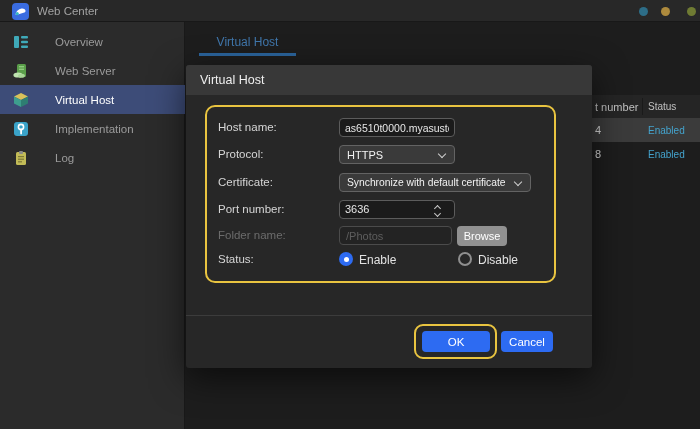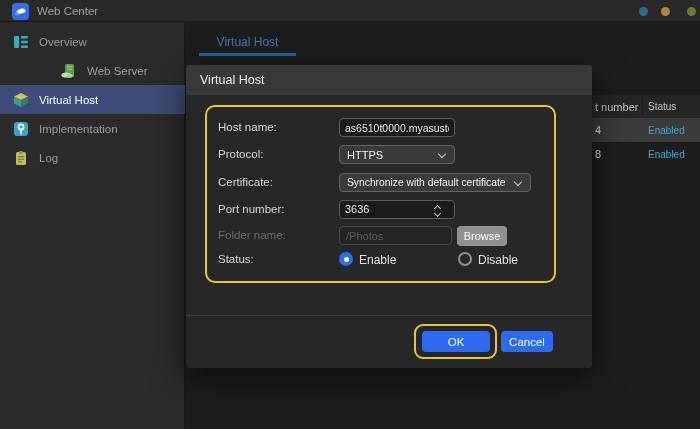--- a/index.html
+++ b/index.html
@@ -12,21 +12,21 @@
   
   .topbar{position:absolute;left:0;top:0;width:700px;height:22px;background:#282828;border-bottom:1px solid #181818;}
   .logo{position:absolute;left:12px;top:3px;width:17px;height:17px;}
   .app-title{position:absolute;left:37px;top:0;height:22px;line-height:22px;font-size:11.5px;color:#a2a2a2;}
   .dot{position:absolute;top:6.5px;width:9px;height:9px;border-radius:50%;}
   .dot.d1{left:639px;background:#2d6d87;}
   .dot.d2{left:661px;background:#ad8a3d;}
   .dot.d3{left:687px;background:#6f7b33;}
   
   .sidebar{position:absolute;left:0;top:22px;width:185px;height:407px;background:#2b2b2b;border-right:1px solid #191919;}
-  .side-item{position:absolute;left:0;width:185px;height:29px;display:flex;align-items:center;padding-left:13px;gap:10px;
+  .side-item{position:absolute;left:0;width:185px;height:29px;display:flex;align-items:center;padding-left:13px;gap:26px;
     font-size:11.5px;color:#9b9b9b;cursor:default;}
   .side-item.sel{background:#3d4c78;color:#ffffff;}
   .side-icon{width:16px;height:16px;flex:0 0 16px;}
   
   .tab{position:absolute;left:199px;top:31px;width:97px;height:22px;text-align:center;line-height:22px;
     font-size:12px;color:#4077ac;}
   .tab-underline{position:absolute;left:199px;top:53px;width:97px;height:3px;background:#2b649c;}
   
   .tbl-header{position:absolute;left:186px;top:95px;width:514px;height:23px;background:#252525;}
   .tbl-row1{position:absolute;left:186px;top:118px;width:514px;height:24px;background:#3b3b3b;}
@@ -91,21 +91,21 @@
   <div class="sidebar">
     <div class="side-item" style="top:5px;">
       <svg class="side-icon" viewBox="0 0 16 16">
         <rect x="1" y="2" width="5" height="12" rx="1" fill="#3fa9b8"></rect>
         <rect x="8" y="2" width="7" height="2.4" rx="1" fill="#3fa9b8"></rect>
         <rect x="8" y="6.8" width="7" height="2.4" rx="1" fill="#3fa9b8"></rect>
         <rect x="8" y="11.6" width="7" height="2.4" rx="1" fill="#3fa9b8"></rect>
       </svg>
       <span>Overview</span>
     </div>
-    <div class="side-item" style="top:34px;margin-left:48px;">
+    <div class="side-item" style="top:34px;">
       <svg class="side-icon" viewBox="0 0 16 16">
         <rect x="4" y="1" width="9" height="13" rx="1.5" fill="#5a9e4a"></rect>
         <rect x="6" y="3" width="5" height="1.4" fill="#8fca7e"></rect>
         <rect x="6" y="5.6" width="5" height="1.4" fill="#8fca7e"></rect>
         <ellipse cx="5" cy="12" rx="4.6" ry="2.6" fill="#bfe3b0"></ellipse>
         <ellipse cx="8.5" cy="12.8" rx="3.4" ry="2" fill="#a8d698"></ellipse>
       </svg>
       <span>Web Server</span>
     </div>
     <div class="side-item sel" style="top:63px;">

